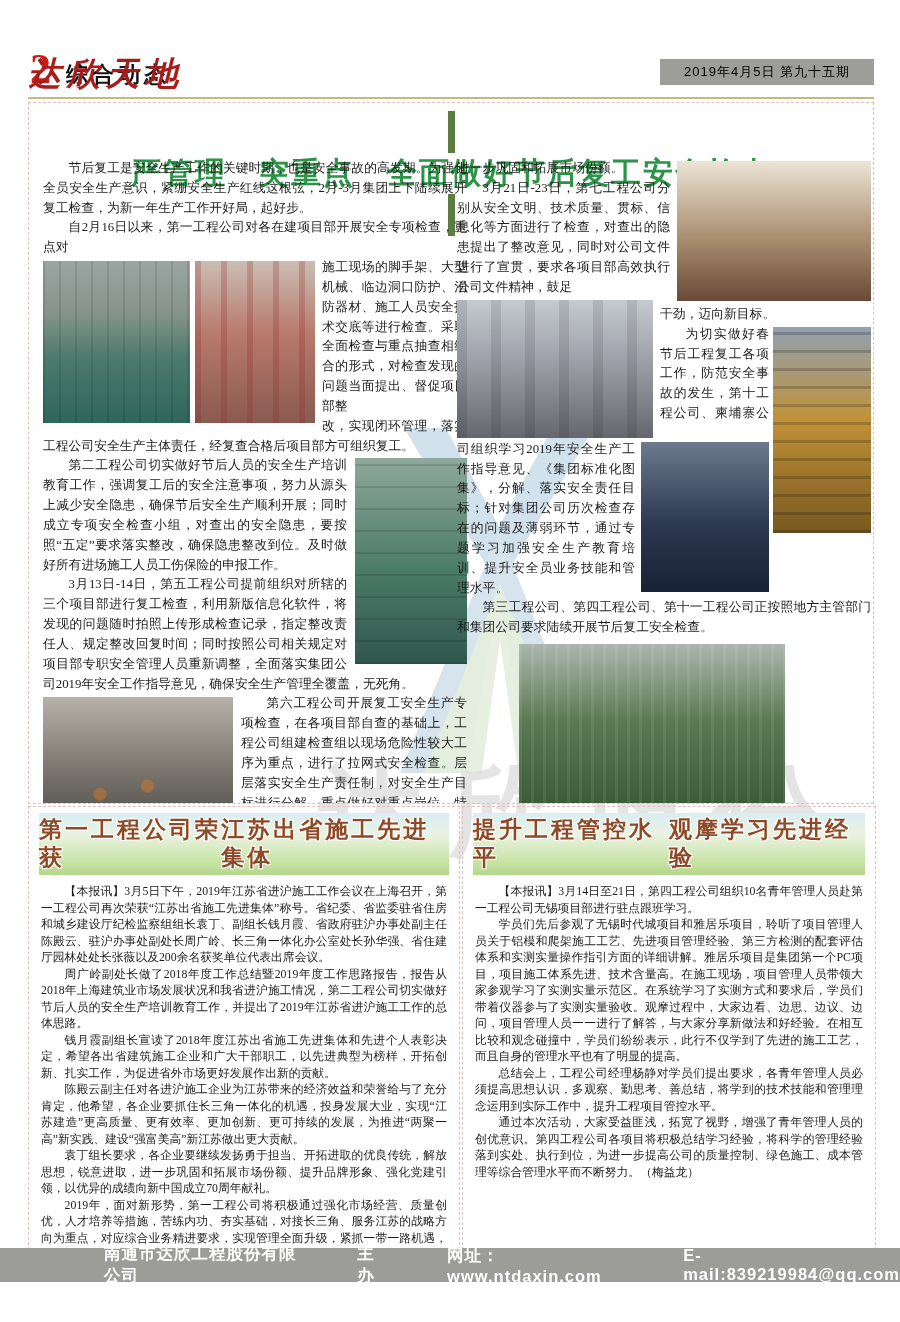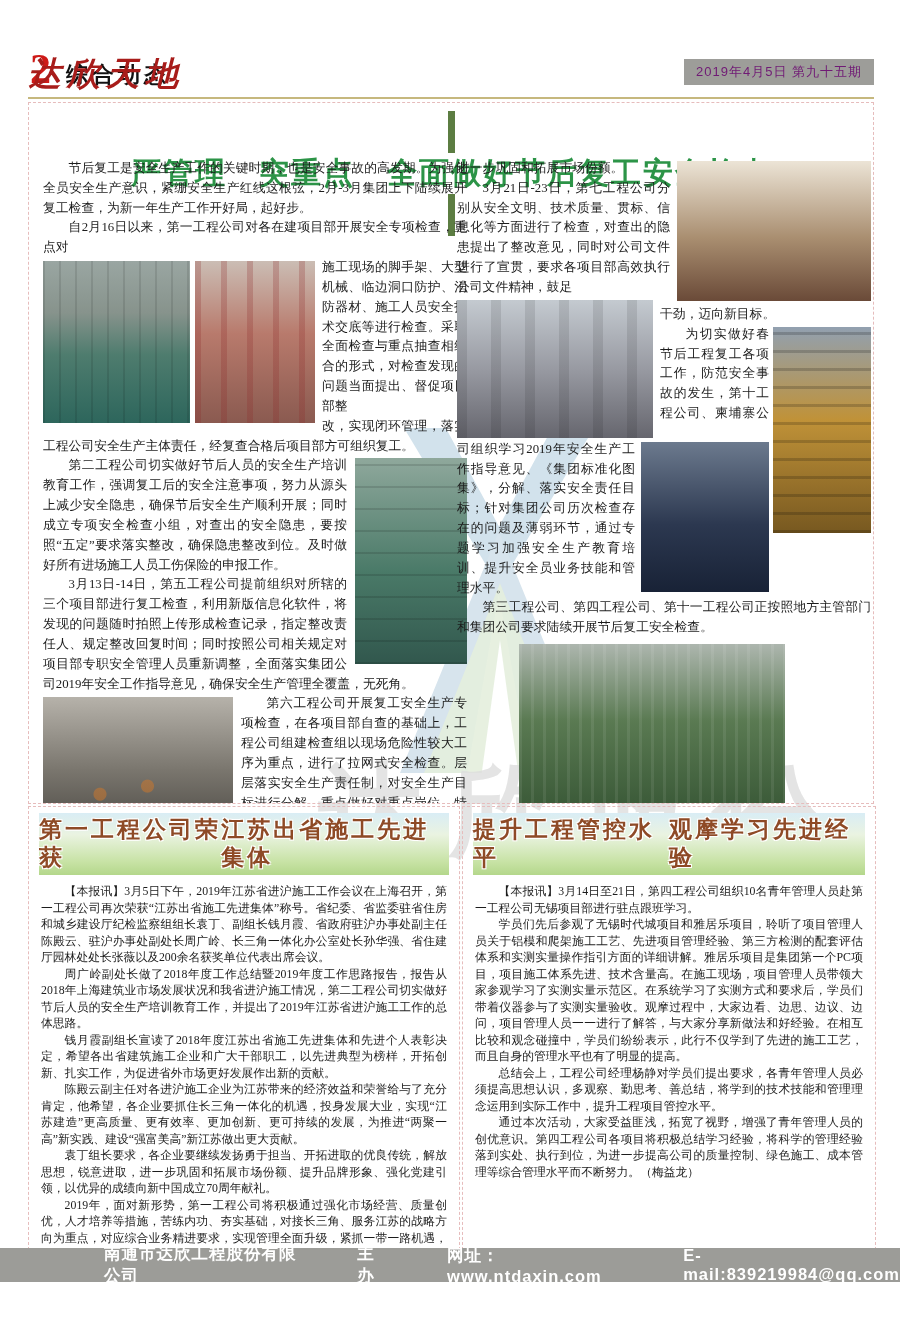--- a/index.html
+++ b/index.html
@@ -7,21 +7,21 @@
     width:900px;height:1322px;position:relative;background:#ffffff;
     font-family:"Liberation Serif",serif;color:#1c1c1c;overflow:hidden;
   }
   .abs{position:absolute;}
 
   
   #header{left:28px;top:50px;width:846px;height:46px;}
   .page-num{position:absolute;left:2px;top:-4px;font-size:42px;font-weight:bold;color:#ce1a17;font-family:"Liberation Serif",serif;line-height:46px;}
   .section-name{position:absolute;left:38px;top:10px;font-size:22px;font-weight:bold;letter-spacing:4px;font-family:"Liberation Sans",sans-serif;color:#111;}
   .masthead{position:absolute;left:0;right:0;top:2px;text-align:left;font-size:33px;font-weight:bold;font-style:italic;color:#a81c1a;letter-spacing:6px;font-family:"Liberation Serif",serif;}
-  .issue-badge{position:absolute;right:0;top:9px;background:#9d9d99;color:#701a75;padding:4px 12px;font-size:13px;font-family:"Liberation Sans",sans-serif;letter-spacing:1px;}
+  .issue-badge{position:absolute;right:0;top:9px;background:#9d9d99;color:#000000;padding:4px 24px;font-size:13px;font-family:"Liberation Sans",sans-serif;letter-spacing:1px;}
   #header-rule{left:28px;top:97px;width:846px;border-top:2px solid #c6b87e;height:0;}
 
   
   #wm-logo{left:404px;top:428px;width:190px;height:345px;opacity:.55;}
   .wm-shape{position:absolute;}
   .wm-v{left:0;top:0;width:100%;height:46%;background:#aecbdd;clip-path:polygon(0 0,22% 0,50% 62%,78% 0,100% 0,50% 100%);}
   .wm-a1{left:-4px;top:30%;width:104%;height:70%;background:#b7cfdf;clip-path:polygon(50% 0,100% 100%,66% 100%,50% 26%,34% 100%,0 100%);}
   .wm-a2{left:20px;top:45%;width:80%;height:55%;background:#cfe2c2;clip-path:polygon(50% 0,100% 100%,62% 100%,50% 30%,38% 100%,0 100%);opacity:.9;}
   #wm-text{left:318px;top:742px;font-size:106px;font-weight:bold;color:#dedede;letter-spacing:26px;font-family:"Liberation Sans",sans-serif;white-space:nowrap;opacity:.8;}
 

